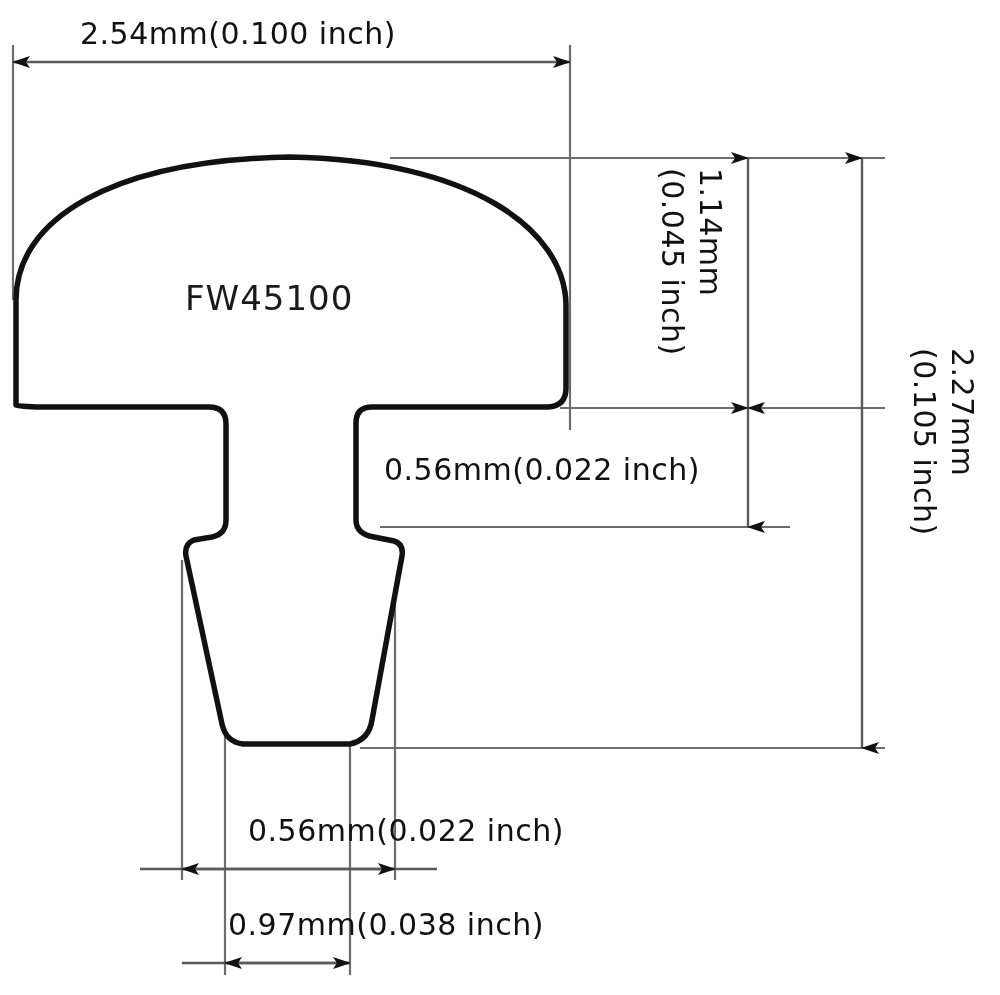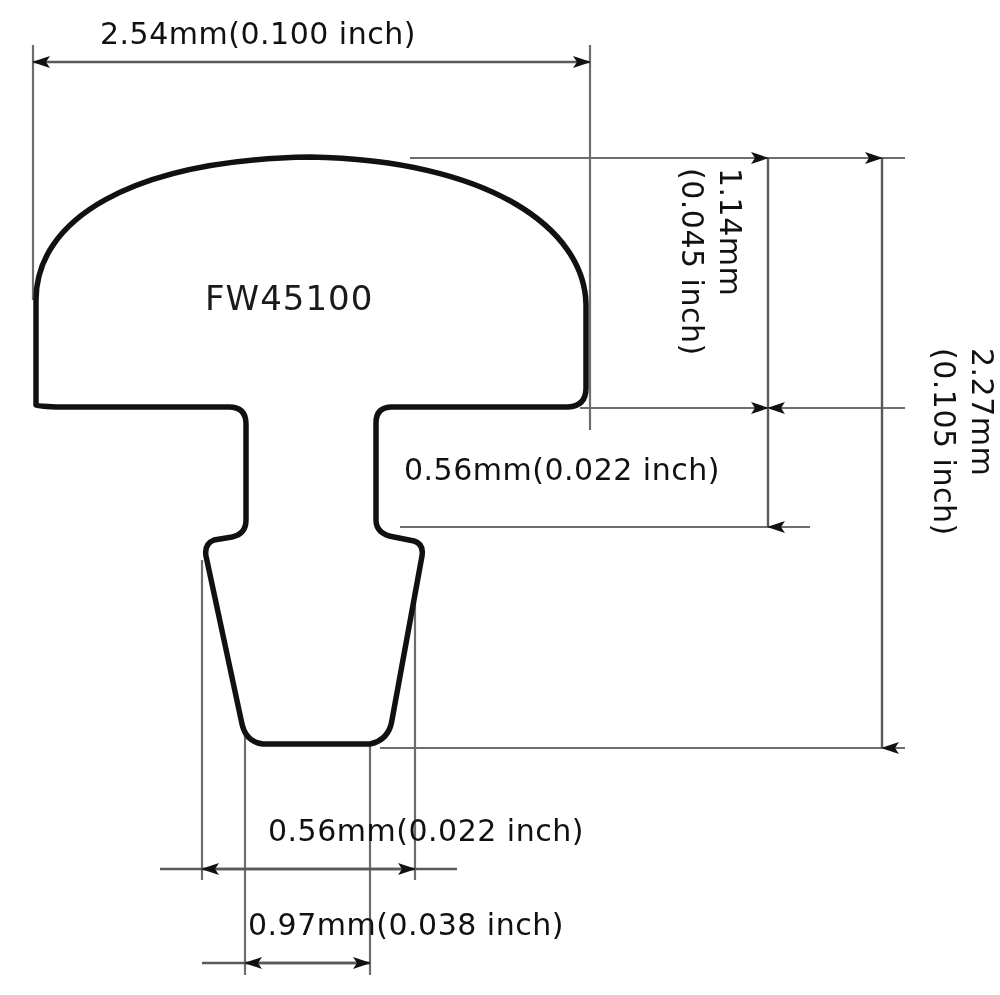--- a/index.html
+++ b/index.html
@@ -11,21 +11,20 @@
     width: 1000px;
     height: 995px;
     font-family: "DejaVu Sans", sans-serif;
     overflow: hidden;
   }
   #drawing-root {
     position: relative;
     width: 856px;
     height: 995px;
     background: #ffffff;
-    padding-left: 20px;
   }
   svg#fret-svg {
     display: block;
     width: 1000px;
     height: 995px;
   }
   .profile-outline {
     fill: #ffffff;
     stroke: #111111;
     stroke-width: 5.5;

